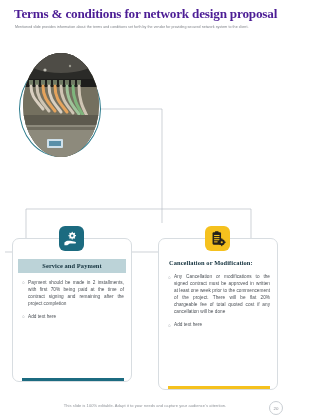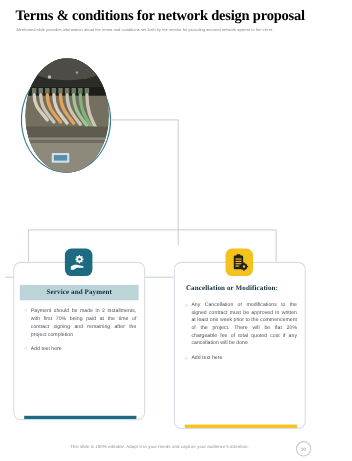--- a/index.html
+++ b/index.html
@@ -4,21 +4,21 @@
 <style>
   html,body{margin:0;padding:0;}
   body{
     width:290px;height:419px;background:#ffffff;overflow:hidden;
     font-family:"Liberation Sans", sans-serif;position:relative;
   }
   
   .title{
     position:absolute;left:14px;top:6px;width:266px;
     font-family:"Liberation Serif", serif;
-    font-size:13.2px;font-weight:bold;color:#000000;
+    font-size:13.2px;font-weight:bold;color:#4c1d95;
     letter-spacing:-0.2px;line-height:15px;
   }
   .subtitle{
     position:absolute;left:15px;top:25px;width:255px;
     font-size:3.6px;line-height:5.4px;color:#7b7f85;
     letter-spacing:0.05px;
   }
   
   .photo-wrap{position:absolute;left:19px;top:53px;width:84px;height:112px;}
   .ring{

